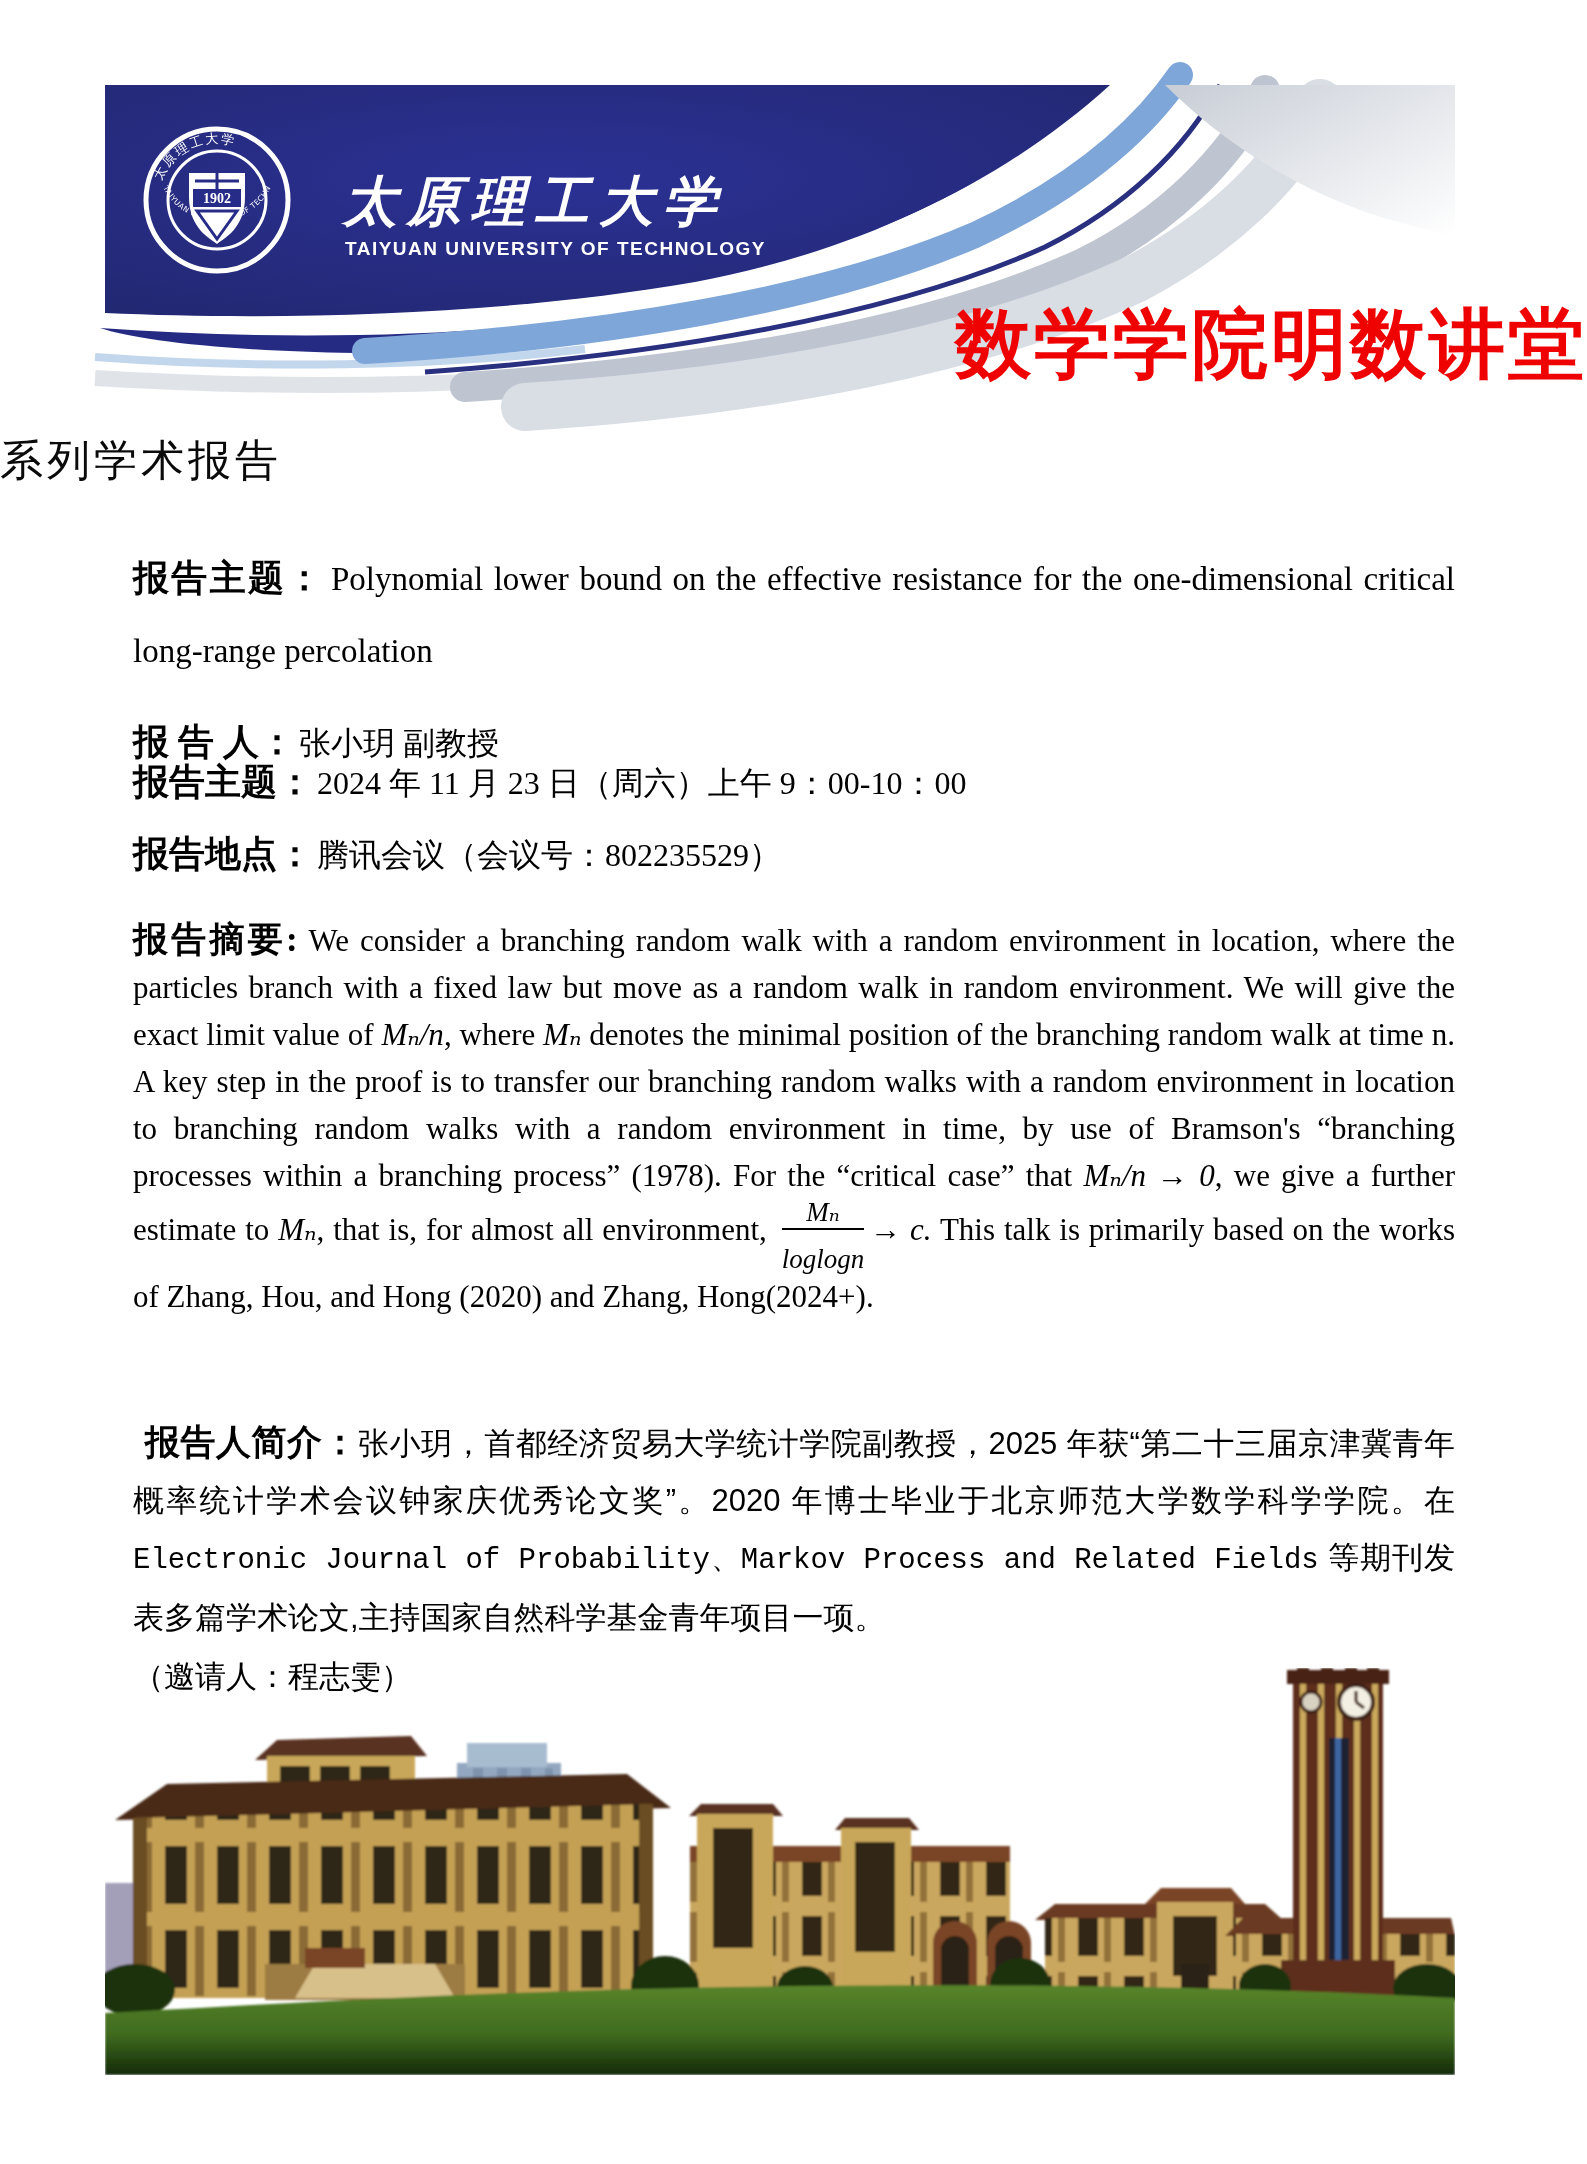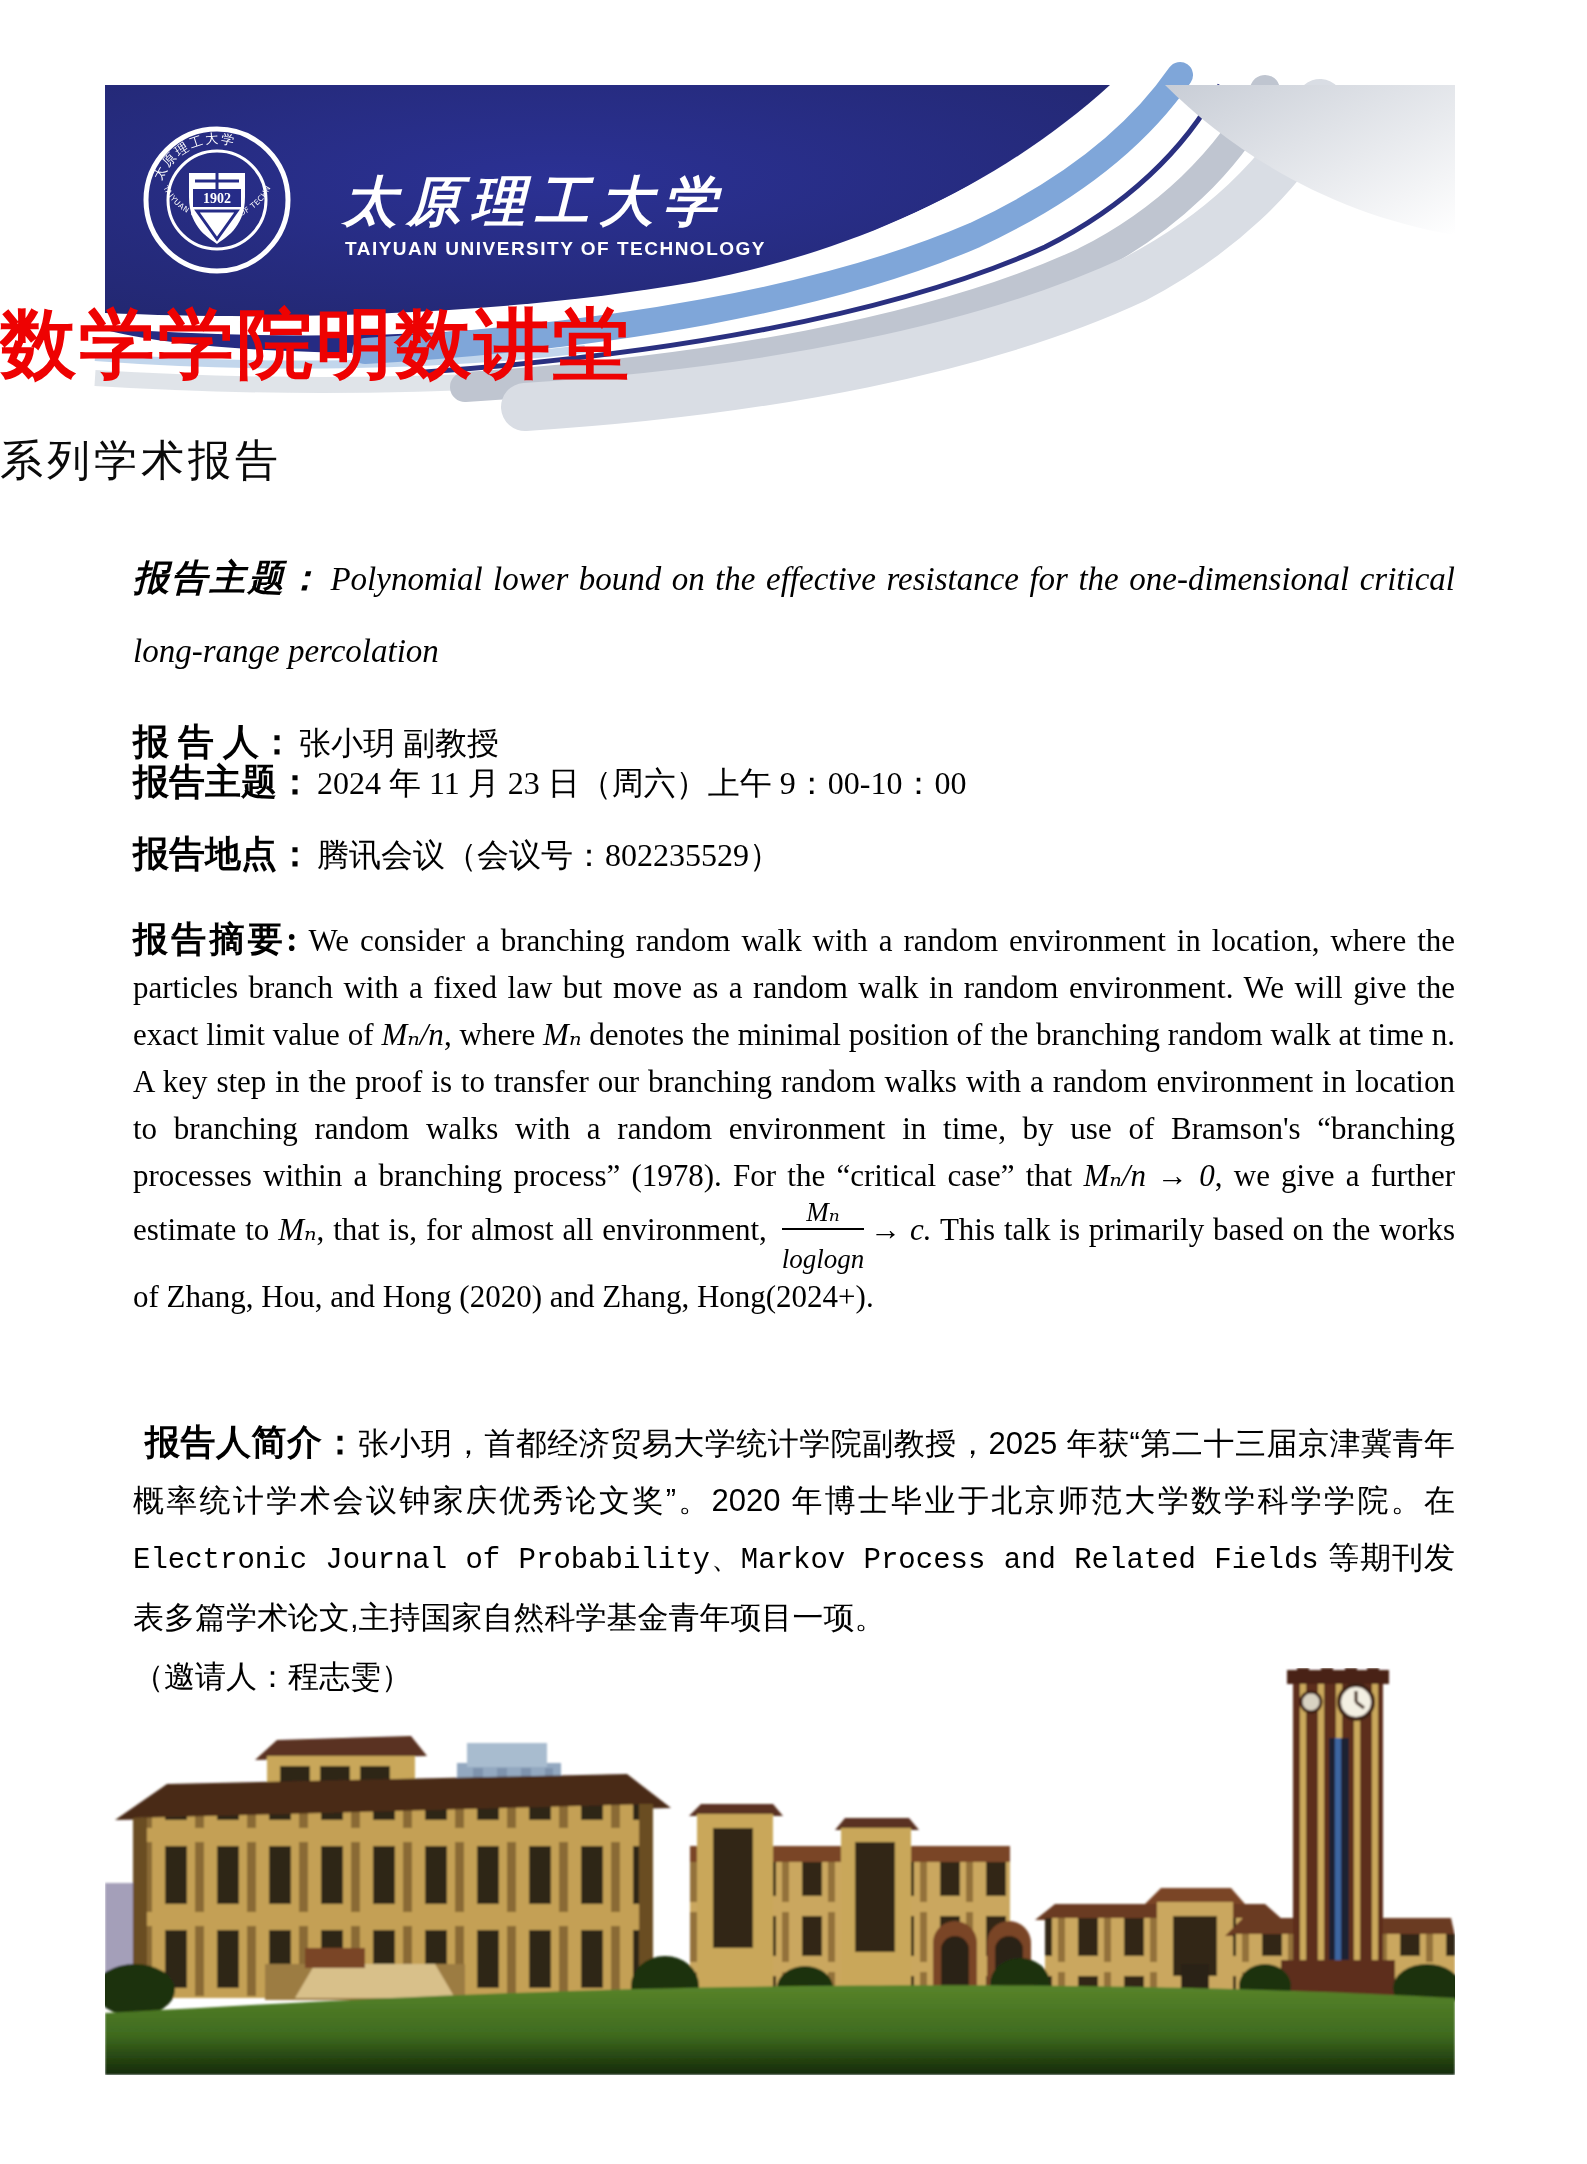--- a/index.html
+++ b/index.html
@@ -4,31 +4,31 @@
 <style>
   html,body{margin:0;padding:0;background:#ffffff;}
   .page{position:relative;width:1587px;height:2164px;background:#ffffff;overflow:hidden;
         font-family:"Liberation Serif","DejaVu Serif",serif;color:#000;}
 
   
   .banner{position:absolute;left:105px;top:85px;width:1350px;height:285px;}
   .banner svg{display:block;overflow:visible;}
 
   
-  .main-title{position:absolute;left:0;top:294px;width:100%;text-align:left;
+  .main-title{position:absolute;left:0;top:294px;width:100%;text-align:right;
               font-family:"Liberation Serif","DejaVu Serif",serif;
               font-weight:bold;font-size:76px;letter-spacing:3px;color:#ee0202;z-index:5;}
   .subtitle{position:absolute;left:0;top:432px;width:100%;
             font-size:43px;letter-spacing:4px;color:#0a0a0a;}
 
   
   .content{position:absolute;left:133px;width:1322px;}
   .info-label{font-weight:bold;font-size:36px;}
   .info-value{font-size:32px;}
-  .topic{top:545px;line-height:67px;text-align:justify;font-style:italic;}
+  .topic{top:545px;line-height:67px;text-align:justify;}
   .topic .en{font-size:33px;}
   .speaker{top:718px;}
   .time{top:758px;}
   .venue{top:830px;}
 
   
   .abstract{top:916px;font-size:31px;line-height:47px;text-align:justify;}
   .abstract .info-label{font-size:35px;}
   .mathit{font-style:italic;font-family:"Liberation Serif","DejaVu Serif",serif;}
   .frac{display:inline-block;vertical-align:-28px;text-align:center;line-height:1.02;

